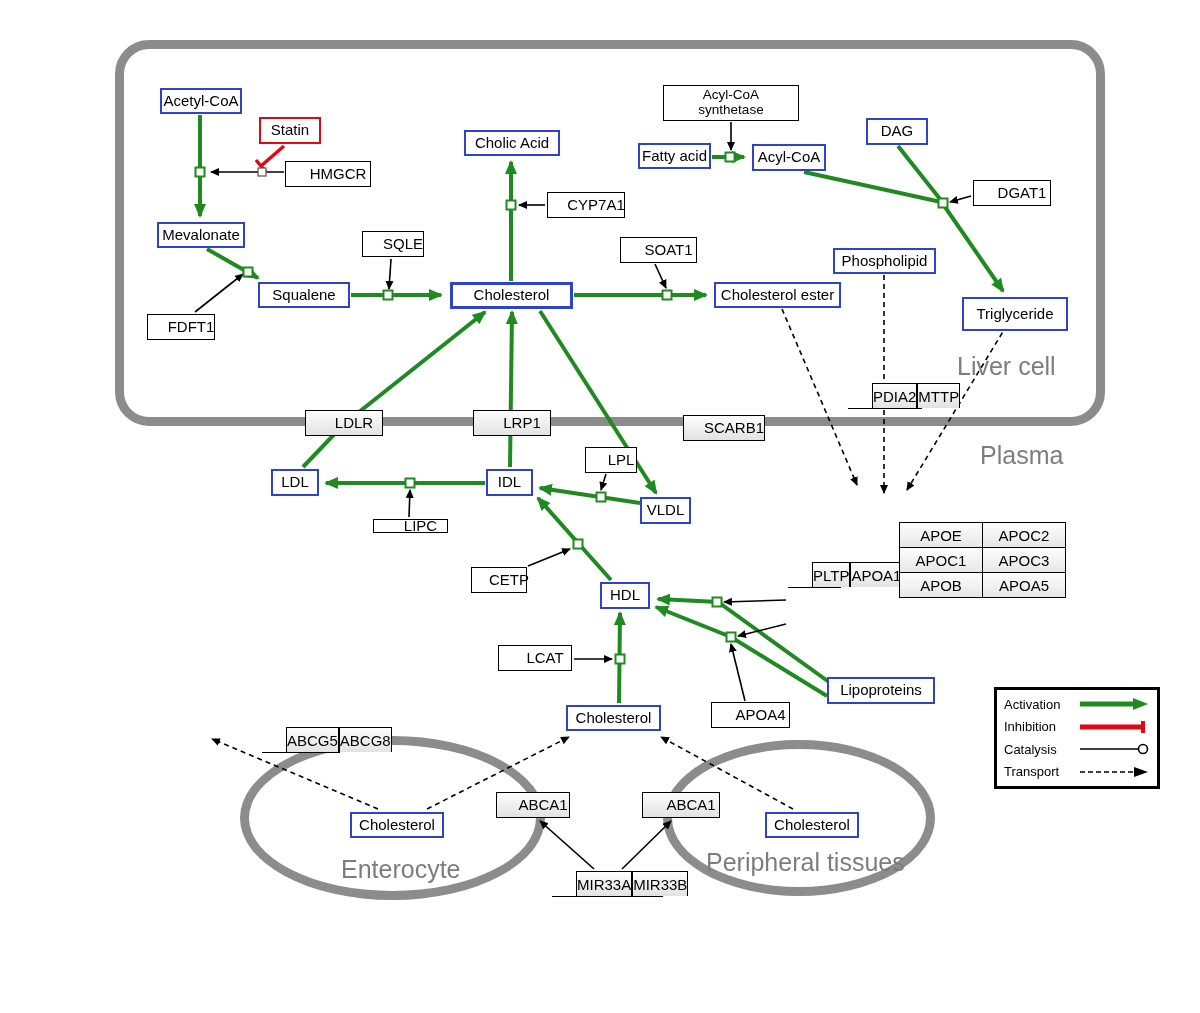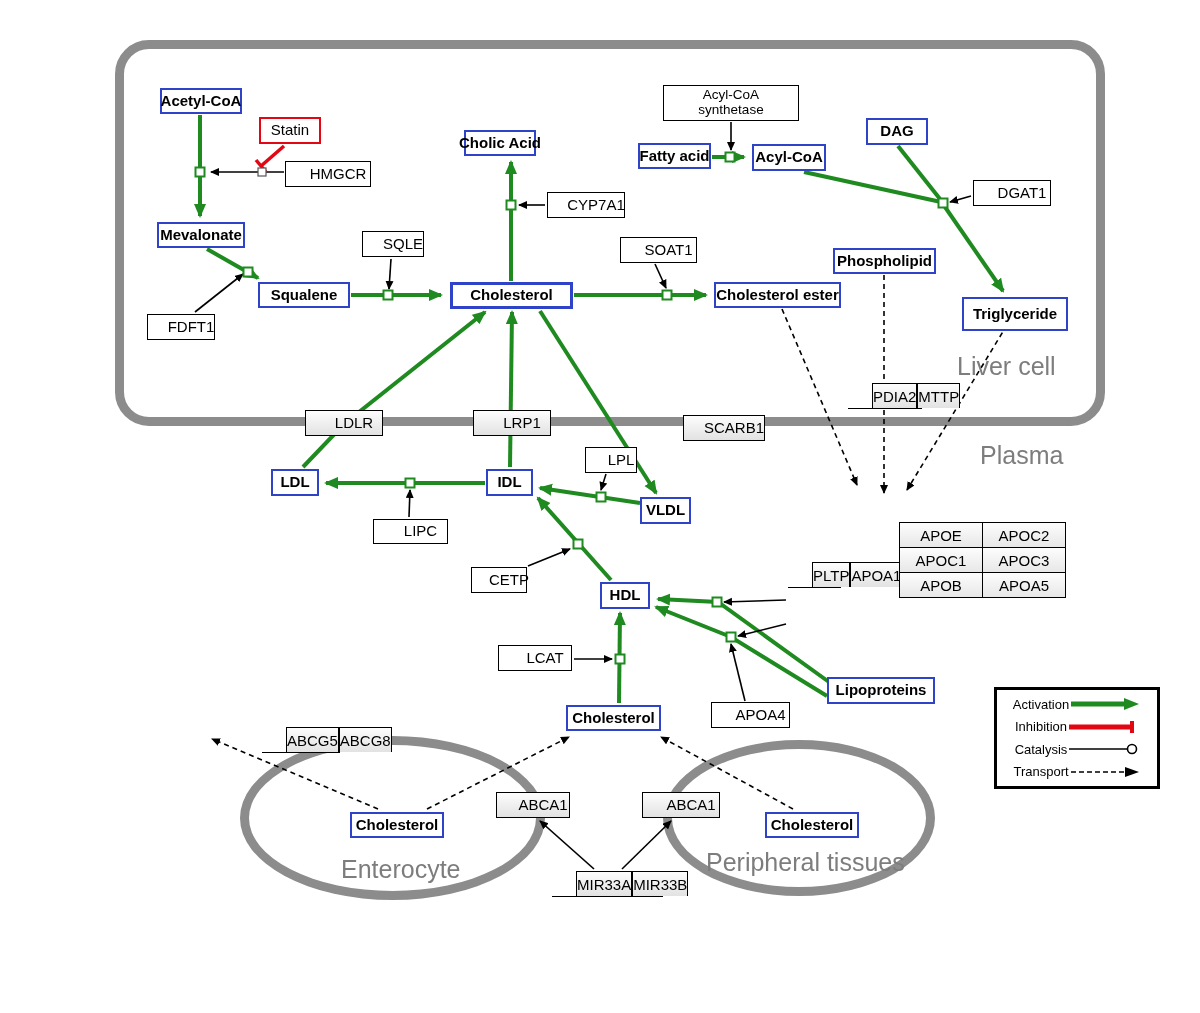--- a/index.html
+++ b/index.html
@@ -10,42 +10,42 @@
   .liver{left:115px;top:40px;width:990px;height:386px;border-radius:34px;}
   .ellipse{border-radius:50%;}
   .enterocyte{left:240px;top:736px;width:305px;height:164px;}
   .peripheral{left:663px;top:740px;width:272px;height:156px;}
   .region-label{position:absolute;font-weight:normal;font-size:25px;color:#7d7d7d;z-index:8;white-space:nowrap;}
   
   svg.edges{position:absolute;left:0;top:0;z-index:5;pointer-events:none;}
   
   .node{position:absolute;box-sizing:border-box;display:flex;align-items:center;justify-content:center;
         background:#fff;color:#000;font-size:15px;text-align:center;z-index:10;line-height:1.1;white-space:nowrap;}
-  .met{border:2px solid #2f43c8;font-weight:bold;}
+  .met{border:2px solid #2f43c8;}
   .met.thick{border-width:3px;}
   .enz{border:1px solid #000;padding-left:20px;}
   .drug{border:2px solid #e30613;}
   .shaded{background:linear-gradient(180deg,#fdfdfd 0%,#e2e2e2 100%);}
   .wrap{white-space:normal;font-size:13.5px;padding:0 16px;}
   
   .stack{position:absolute;z-index:10;display:flex;flex-direction:row;border-bottom:1px solid #000;box-sizing:border-box;padding-left:24px;}
   .stack .cell{box-sizing:border-box;border:1px solid #000;border-bottom:none;height:25px;
         display:flex;align-items:center;justify-content:center;font-size:15px;
         background:linear-gradient(180deg,#fdfdfd 0%,#e2e2e2 100%);}
   
   .apo-table{position:absolute;z-index:10;display:grid;grid-template-columns:83px 83px;
         border-right:1px solid #000;border-bottom:1px solid #000;box-sizing:border-box;}
   .apo-table .cell{box-sizing:border-box;border-left:1px solid #000;border-top:1px solid #000;height:25px;
         display:flex;align-items:center;justify-content:center;font-size:15px;
         background:linear-gradient(180deg,#fdfdfd 0%,#e7e7e7 100%);}
   
   .legend{position:absolute;left:994px;top:687px;width:166px;height:102px;box-sizing:border-box;
         border:3px solid #000;background:#fff;z-index:10;display:flex;flex-direction:column;
         justify-content:space-around;padding:3px 7px;}
-  .legend-row{display:flex;align-items:center;justify-content:center;font-size:13px;color:#000;}
+  .legend-row{display:flex;align-items:center;justify-content:space-between;font-size:13px;color:#000;}
   .legend-row svg{flex:0 0 auto;}
 </style>
 </head>
 <body>
 
 <div class="canvas">
 
   <div class="compartment liver"></div>
   <div class="compartment ellipse enterocyte"></div>
   <div class="compartment ellipse peripheral"></div>
@@ -134,21 +134,21 @@
       <rect x="615.5" y="654.5" width="9" height="9"></rect>
       <rect x="712.5" y="597.5" width="9" height="9"></rect>
       <rect x="726.5" y="632.5" width="9" height="9"></rect>
     </g>
   </svg>
 
   <div class="node met" style="left:160px;top:88px;width:82px;height:26px">Acetyl-CoA</div>
   <div class="node met" style="left:157px;top:222px;width:88px;height:26px">Mevalonate</div>
   <div class="node met" style="left:258px;top:282px;width:92px;height:26px">Squalene</div>
   <div class="node met thick" style="left:450px;top:282px;width:123px;height:27px">Cholesterol</div>
-  <div class="node met" style="left:464px;top:130px;width:72px;height:26px">Cholic Acid</div>
+  <div class="node met" style="left:464px;top:130px;width:96px;height:26px">Cholic Acid</div>
   <div class="node met" style="left:638px;top:143px;width:73px;height:26px">Fatty acid</div>
   <div class="node met" style="left:752px;top:144px;width:74px;height:27px">Acyl-CoA</div>
   <div class="node met" style="left:866px;top:118px;width:62px;height:27px">DAG</div>
   <div class="node met" style="left:833px;top:248px;width:103px;height:26px">Phospholipid</div>
   <div class="node met" style="left:962px;top:297px;width:106px;height:34px">Triglyceride</div>
   <div class="node met" style="left:714px;top:282px;width:127px;height:26px">Cholesterol ester</div>
   <div class="node met" style="left:271px;top:469px;width:48px;height:27px">LDL</div>
   <div class="node met" style="left:486px;top:469px;width:47px;height:27px">IDL</div>
   <div class="node met" style="left:640px;top:497px;width:51px;height:27px">VLDL</div>
   <div class="node met" style="left:600px;top:582px;width:50px;height:27px">HDL</div>
@@ -162,21 +162,21 @@
   <div class="node enz" style="left:285px;top:161px;width:86px;height:26px">HMGCR</div>
   <div class="node enz" style="left:362px;top:231px;width:62px;height:26px">SQLE</div>
   <div class="node enz" style="left:147px;top:314px;width:68px;height:26px">FDFT1</div>
   <div class="node enz" style="left:547px;top:192px;width:78px;height:26px">CYP7A1</div>
   <div class="node enz" style="left:620px;top:237px;width:77px;height:26px">SOAT1</div>
   <div class="node enz wrap" style="left:663px;top:85px;width:136px;height:36px">Acyl-CoA synthetase</div>
   <div class="node enz" style="left:973px;top:180px;width:78px;height:26px">DGAT1</div>
   <div class="node enz shaded" style="left:305px;top:410px;width:78px;height:26px">LDLR</div>
   <div class="node enz shaded" style="left:473px;top:410px;width:78px;height:26px">LRP1</div>
   <div class="node enz shaded" style="left:683px;top:415px;width:82px;height:26px">SCARB1</div>
-  <div class="node enz" style="left:373px;top:519px;width:75px;height:25px">LIPC</div>
+  <div class="node enz" style="left:373px;top:519px;width:75px;height:14px">LIPC</div>
   <div class="node enz" style="left:585px;top:447px;width:52px;height:26px">LPL</div>
   <div class="node enz" style="left:471px;top:567px;width:56px;height:26px">CETP</div>
   <div class="node enz" style="left:498px;top:645px;width:74px;height:26px">LCAT</div>
   <div class="node enz" style="left:711px;top:702px;width:79px;height:26px">APOA4</div>
   <div class="node enz shaded" style="left:496px;top:792px;width:74px;height:26px">ABCA1</div>
   <div class="node enz shaded" style="left:642px;top:792px;width:78px;height:26px">ABCA1</div>
 
   <div class="stack" style="left:848px;top:383px;width:74px">
     <div class="cell">PDIA2</div>
     <div class="cell">MTTP</div>

